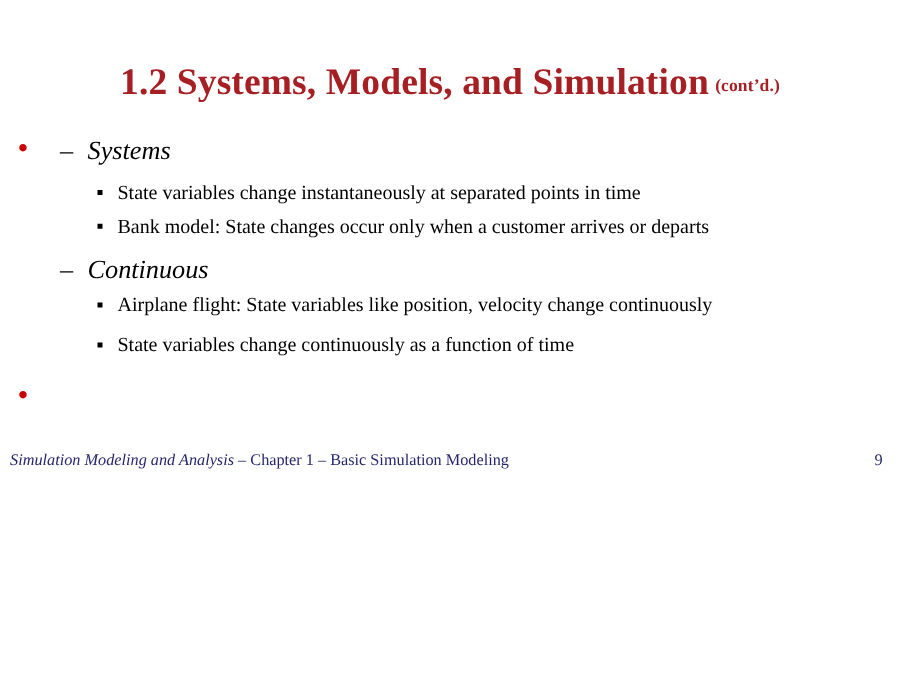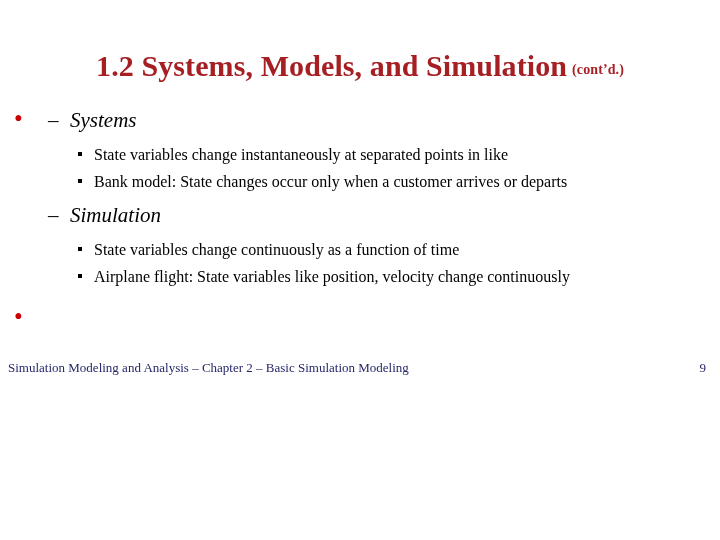--- a/index.html
+++ b/index.html
@@ -117,20 +117,21 @@
   .footer {
     position: absolute;
     left: 8px;
     bottom: 12px;
     color: #26276B;
     font-size: 13px;
     line-height: 17px;
     white-space: nowrap;
   }
   .footer .book {
+    font-style: italic;
   }
   .page-number {
     position: absolute;
     right: 14px;
     bottom: 12px;
     color: #26276B;
     font-size: 13px;
     line-height: 17px;
   }
 </style>
@@ -147,46 +148,46 @@
       <span class="marker">•</span>
     </div>
 
     <div class="line lvl2 gap-before-lvl2">
       <span class="marker">–</span>
       <span>Systems</span>
     </div>
 
     <div class="line lvl3 gap-top-sub">
       <span class="marker"></span>
-      <span>State variables change instantaneously at separated points in like</span>
+      <span>State variables change instantaneously at separated points in time</span>
     </div>
 
     <div class="line lvl3">
       <span class="marker"></span>
       <span>Bank model:  State changes occur only when a customer arrives or departs</span>
     </div>
 
     <div class="line lvl2 gap-before-lvl2">
       <span class="marker">–</span>
-      <span>Simulation</span>
+      <span>Continuous</span>
+    </div>
+
+    <div class="line lvl3">
+      <span class="marker"></span>
+      <span>Airplane flight:  State variables like position, velocity change continuously</span>
     </div>
 
     <div class="line lvl3 gap-top-sub">
       <span class="marker"></span>
       <span>State variables change continuously as a function of time</span>
-    </div>
-
-    <div class="line lvl3">
-      <span class="marker"></span>
-      <span>Airplane flight:  State variables like position, velocity change continuously</span>
     </div>
 
     <div class="line lvl1 gap-before-last">
       <span class="marker">•</span>
     </div>
 
   </div>
 
-  <div class="footer"><span class="book">Simulation Modeling and Analysis</span><span> – Chapter 2 –  Basic Simulation Modeling</span></div>
+  <div class="footer"><span class="book">Simulation Modeling and Analysis</span><span> – Chapter 1 –  Basic Simulation Modeling</span></div>
 
   <div class="page-number">9</div>
 
 </div>
 
 </body></html>

